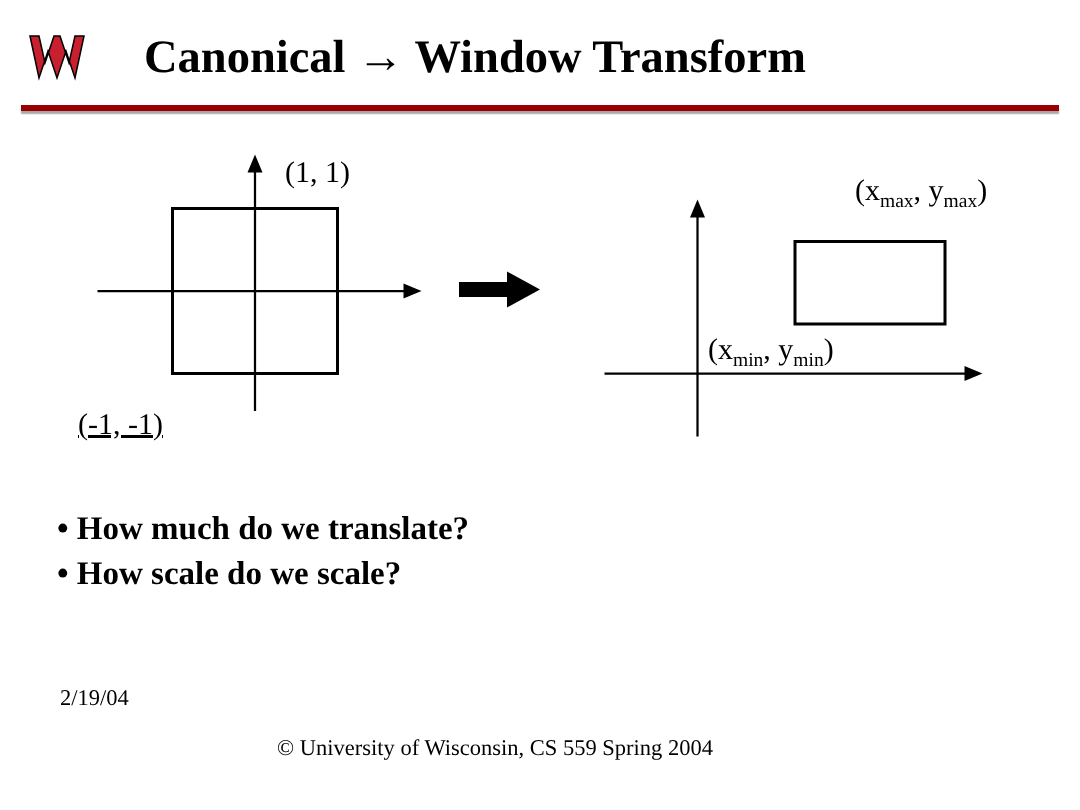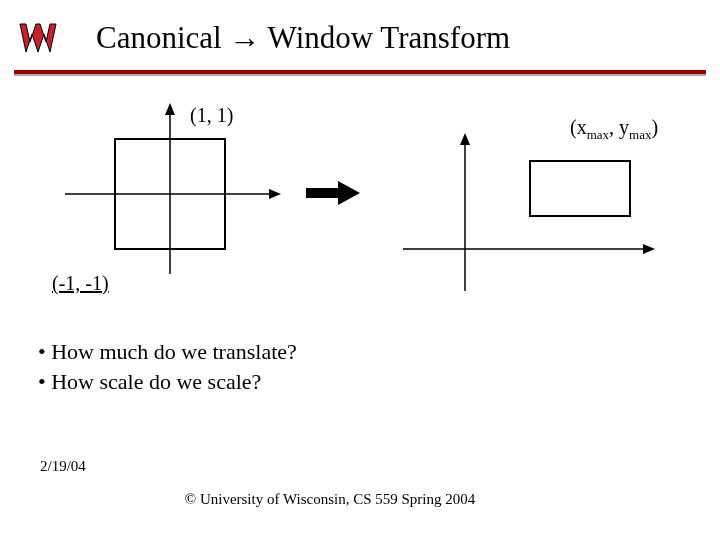--- a/index.html
+++ b/index.html
@@ -18,21 +18,21 @@
     padding: 16px 0 10px 16px;
   }
   .logo {
     width: 44px;
     height: 44px;
     margin-right: 36px;
     position: relative;
   }
   .title {
     font-size: 31px;
-    font-weight: normal;
+    font-weight: bold;
   }
   .divider {
     height: 4px;
     background: #990000;
     margin: 0 14px 0 14px;
     box-shadow: 0 2px 1px rgba(0,0,0,0.35);
   }
   .diagram-area {
     position: relative;
     height: 235px;
@@ -43,21 +43,21 @@
     font-size: 20px;
     white-space: nowrap;
   }
   .sub { font-size: 0.65em; vertical-align: sub; }
   svg.diagram { position: absolute; }
   .bullets {
     margin: 18px 0 0 38px;
     font-size: 22px;
     line-height: 1.35;
   }
-  .bullets li { list-style: none; }
+  .bullets li { list-style: none; font-weight: bold; }
   .bullets li::before { content: "• "; }
   .footer {
     position: absolute;
     left: 0; right: 0; bottom: 16px;
     display: flex;
     align-items: baseline;
     font-size: 15px;
     flex-direction: column;
   }
   .footer-date { margin-left: 40px; }
@@ -103,20 +103,23 @@
     <polygon points="70,4 65,16 75,16" fill="#000"></polygon>
 
     <line x1="8" y1="120" x2="252" y2="120" stroke="#000" stroke-width="1.5"></line>
     <polygon points="260,120 248,115 248,125" fill="#000"></polygon>
 
     <rect x="135" y="32" width="100" height="55" fill="none" stroke="#000" stroke-width="2"></rect>
   </svg>
   <div class="label" style="left:570px; top:32px;">
     <span>(x</span><span class="sub">max</span><span>, y</span><span class="sub">max</span><span>)</span>
   </div>
+  <div class="label" style="left:472px; top:138px;">
+    <span>(x</span><span class="sub">min</span><span>, y</span><span class="sub">min</span><span>)</span>
+  </div>
 </div>
 
 <ul class="bullets">
   <li>How much do we translate?</li>
   <li>How scale do we scale?</li>
 </ul>
 
 <div class="footer">
   <span class="footer-date">2/19/04</span>
   <span class="footer-copy">© University of Wisconsin, CS 559 Spring 2004</span>

